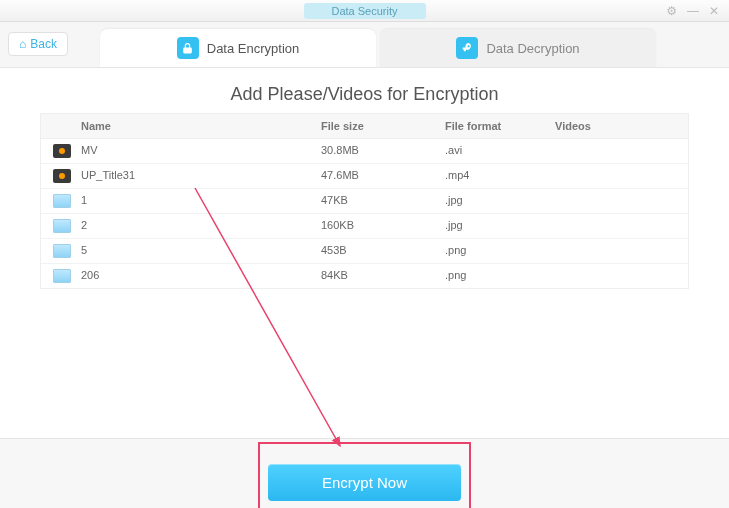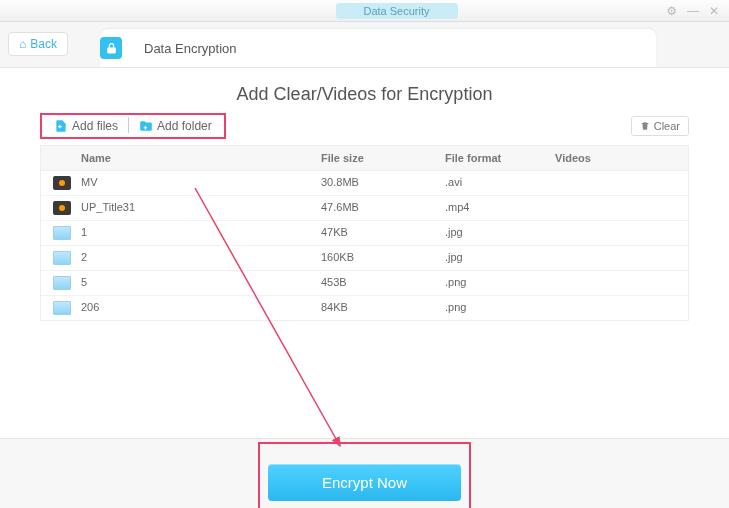--- a/index.html
+++ b/index.html
@@ -1,26 +1,26 @@
 <!DOCTYPE html>
 <html><head>
 <meta charset="utf-8">
 <style>
 * { box-sizing: border-box; margin: 0; padding: 0; font-family: "Segoe UI", Arial, sans-serif; }
 body { width: 729px; height: 508px; background: #f5f5f5; overflow: hidden; position: relative; }
 
 .titlebar { height: 22px; background: linear-gradient(#fdfdfd,#f0f0f0); border-bottom: 1px solid #ddd; display: flex; align-items: center; position: relative; font-size: 11px; color: #888; }
-.titlebar-pill { position: absolute; left: 50%; transform: translateX(-50%); background: #c9ecf7; color: #5aa0b8; padding: 2px 28px; border-radius: 3px; font-size: 11px; margin-left: 32px; }
+.titlebar-pill { position: absolute; left: 50%; transform: translateX(-50%); background: #c9ecf7; color: #5aa0b8; padding: 2px 28px; border-radius: 3px; font-size: 11px; }
 .titlebar-controls { margin-left: auto; display: flex; gap: 10px; padding-right: 10px; color: #bbb; }
 .titlebar-controls span { cursor: pointer; font-size: 12px; }
 
 .tabstrip { height: 46px; background: #f6f6f6; display: flex; align-items: flex-end; position: relative; border-bottom: 1px solid #e5e5e5; }
 .back-btn { position: absolute; left: 8px; top: 10px; background: #fff; border: 1px solid #e0e0e0; border-radius: 4px; padding: 4px 10px; font-size: 12px; color: #3bb4e8; display: flex; align-items: center; gap: 4px; cursor: pointer; }
 .tabs { display: flex; margin-left: 100px; width: 560px; }
-.tab { flex: 1; height: 38px; background: #fff; border-radius: 8px 8px 0 0; display: flex; align-items: center; justify-content: flex-start; gap: 22px; font-size: 13px; color: #555; cursor: pointer; margin-right: 4px; box-shadow: 0 -1px 2px rgba(0,0,0,0.05); }
+.tab { flex: 1; height: 38px; background: #fff; border-radius: 8px 8px 0 0; display: flex; align-items: center; justify-content: center; gap: 8px; font-size: 13px; color: #555; cursor: pointer; margin-right: 4px; box-shadow: 0 -1px 2px rgba(0,0,0,0.05); }
 .tab .tab-icon { width: 22px; height: 22px; border-radius: 4px; display: flex; align-items: center; justify-content: center; }
 .tab .tab-icon svg { width: 13px; height: 13px; fill: #fff; }
 .tab.active .tab-icon { background: #34c0f0; }
 .tab.inactive .tab-icon { background: #34c0f0; }
 .tab.inactive { background: #f0f0f0; color: #888; }
 
 .content { background: #fff; margin: 0; padding: 12px 40px 0 40px; height: 370px; }
 .page-title { text-align: center; font-size: 18px; color: #555; font-weight: normal; margin-top: 4px; margin-bottom: 8px; }
 .note { text-align: center; font-size: 11px; color: #999; line-height: 1.5; margin-bottom: 10px; }
 .note-label { color: #3bb4e8; font-weight: bold; }
@@ -73,53 +73,34 @@
   </div>
   <div class="tabs">
     <div class="tab active">
       <span class="tab-icon">
         <svg viewBox="0 0 24 24">
             <path d="M12 2a5 5 0 0 0-5 5v3H6a2 2 0 0 0-2 2v7a2 2 0 0 0 2 2h12a2 2 0 0 0 2-2v-7a2 2 0 0 0-2-2h-1V7a5 5 0 0 0-5-5zm-3 5a3 3 0 1 1 6 0v3H9V7z"></path>
           </svg>
       </span>
       <span>Data Encryption</span>
     </div>
+    <div class="tab inactive">
+      <span class="tab-icon">
+        <svg viewBox="0 0 24 24">
+            <path d="M14 2a6 6 0 0 0-5.65 8H3v4h2v3h4v-3h.35A6 6 0 1 0 14 2zm0 8a2 2 0 1 1 0-4 2 2 0 0 1 0 4z"></path>
+          </svg>
+      </span>
+      <span>Data Decryption</span>
+    </div>
   </div>
 </div>
 
 <div class="content">
-  <h2 class="page-title">Add Clear/Videos for Encryption</h2>
+  <h2 class="page-title">Add Please/Videos for Encryption</h2>
 
-  <div class="toolbar">
-    <div class="add-group">
-      <div class="add-btn">
-        <span class="ic">
-            <svg viewBox="0 0 24 24">
-              <path d="M14 2H6a2 2 0 0 0-2 2v16a2 2 0 0 0 2 2h12a2 2 0 0 0 2-2V8l-6-6zm-1 12h-2v2H9v-2H7v-2h2v-2h2v2h2v2z"></path>
-            </svg>
-          </span>
-        <span>Add files</span>
-      </div>
-      <div class="add-sep"></div>
-      <div class="add-btn">
-        <span class="ic">
-            <svg viewBox="0 0 24 24">
-              <path d="M10 4H4a2 2 0 0 0-2 2v12a2 2 0 0 0 2 2h16a2 2 0 0 0 2-2V8a2 2 0 0 0-2-2h-8l-2-2zm4 12h-2v2h-2v-2H8v-2h2v-2h2v2h2v2z"></path>
-            </svg>
-          </span>
-        <span>Add folder</span>
-      </div>
-    </div>
-    <div class="clear-btn">
-      <svg viewBox="0 0 24 24">
-          <path d="M6 7h12l-1 14H7L6 7zm3-4h6l1 2h4v2H4V5h4l1-2z"></path>
-        </svg>
-      <span>Clear</span>
-    </div>
-  </div>
 
   <div class="table">
     <div class="thead">
       <div class="col-name">Name</div>
       <div class="col-size">File size</div>
       <div class="col-format">File format</div>
       <div class="col-result">Videos</div>
     </div>
     <div id="tbody">
         <div class="trow">

